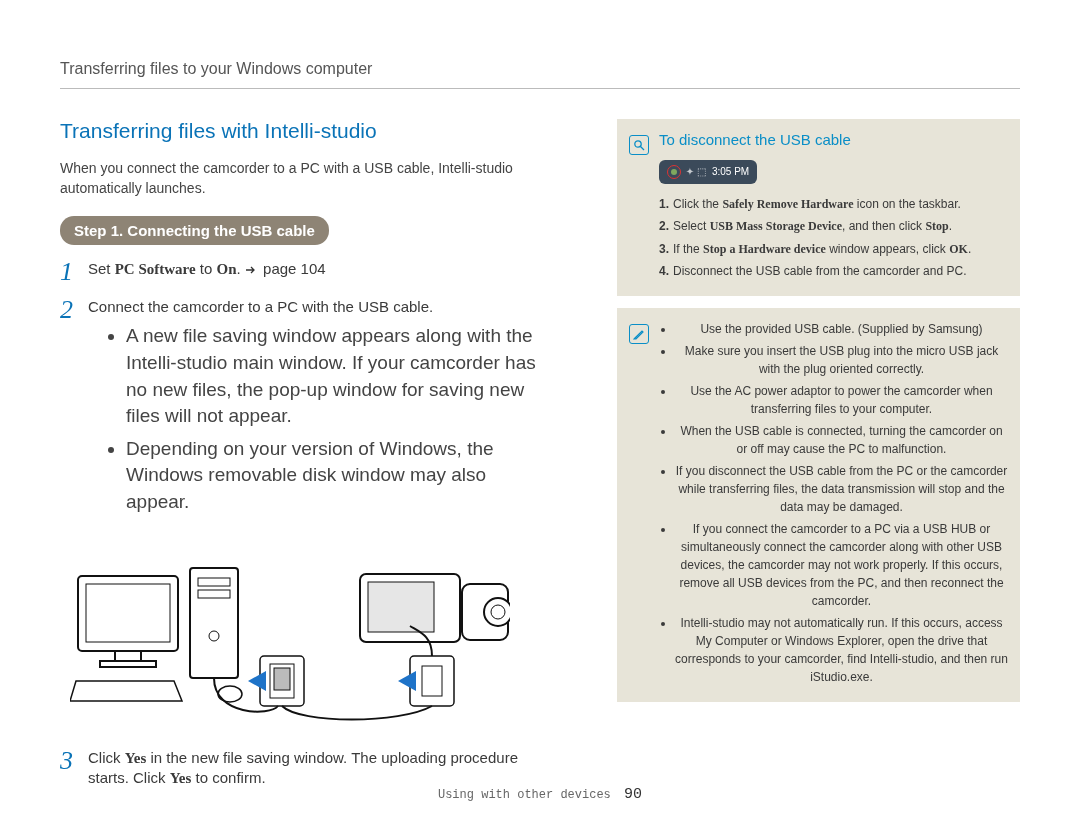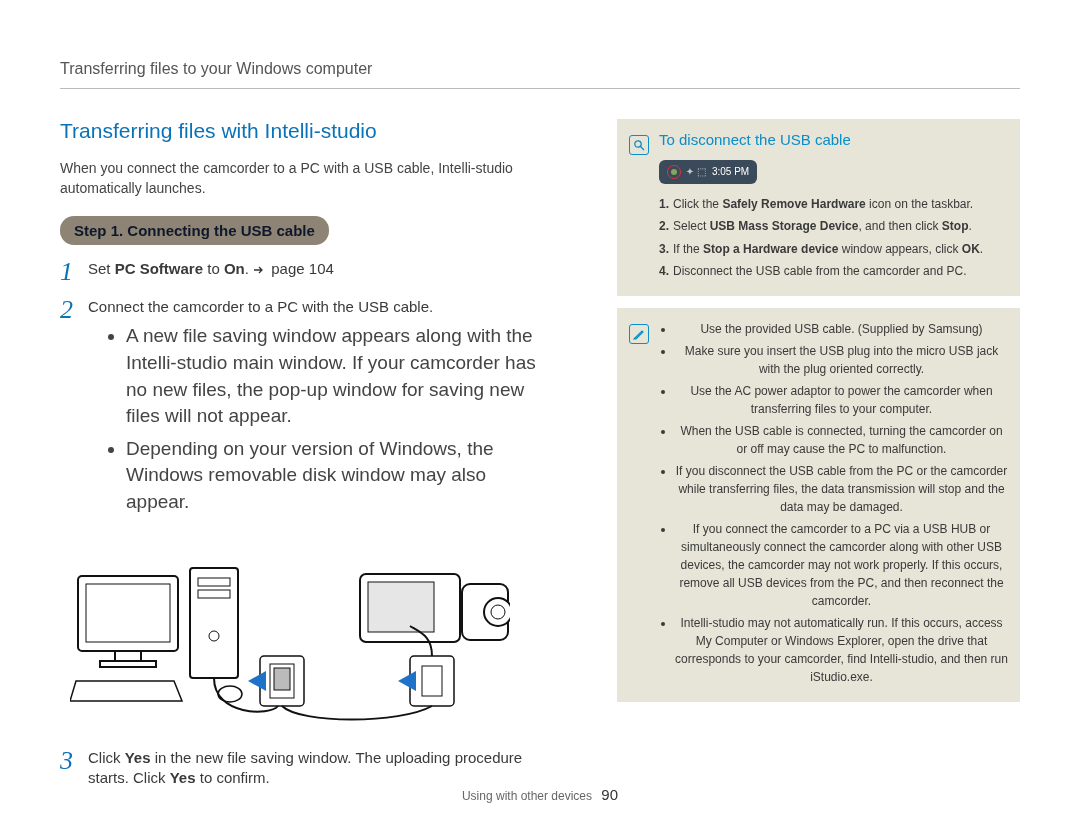--- a/index.html
+++ b/index.html
@@ -34,21 +34,21 @@
   }
   .intro {
     font-size: 14px;
     line-height: 1.4;
     margin-bottom: 18px;
     color: #444;
   }
   .step-pill {
     display: inline-block;
     background: #8e8475;
-    color: #0f172a;
+    color: #ffffff;
     font-size: 15px;
     font-weight: 600;
     padding: 6px 14px;
     border-radius: 14px;
     margin-bottom: 14px;
   }
   .step-list {
     list-style: none;
   }
   .step-item {
@@ -67,21 +67,21 @@
   }
   .step-body { flex: 1; font-size: 15px; line-height: 1.35; }
   .sub-bullets {
     list-style: disc;
     margin: 6px 0 0 38px;
     font-size: 19px;
     line-height: 1.4;
     color: #444;
   }
   .sub-bullets li { margin-bottom: 6px; }
-  .bold { font-weight: 700; }
+  .bold { font-weight: 700; font-family: Liberation Serif, serif; }
   .illustration {
     margin: 14px 0 18px 10px;
   }
   .info-box {
     background: #e7e4d8;
     padding: 12px 12px 12px 12px;
     margin-bottom: 12px;
     display: flex;
     gap: 10px;
   }
@@ -148,20 +148,21 @@
     padding-left: 16px;
   }
   .notes-list li { margin-bottom: 4px; text-align: center; }
   .footer {
     position: absolute;
     bottom: 22px;
     left: 0; right: 0;
     text-align: center;
     font-size: 12px;
     color: #666;
+    font-family: Liberation Mono, monospace;
   }
   .footer .pnum { font-size: 15px; color: #333; margin-left: 6px; }
 </style>
 </head>
 <body>
 
 <h1 class="page-title">Transferring files to your Windows computer</h1>
 
 <div class="columns">
 

